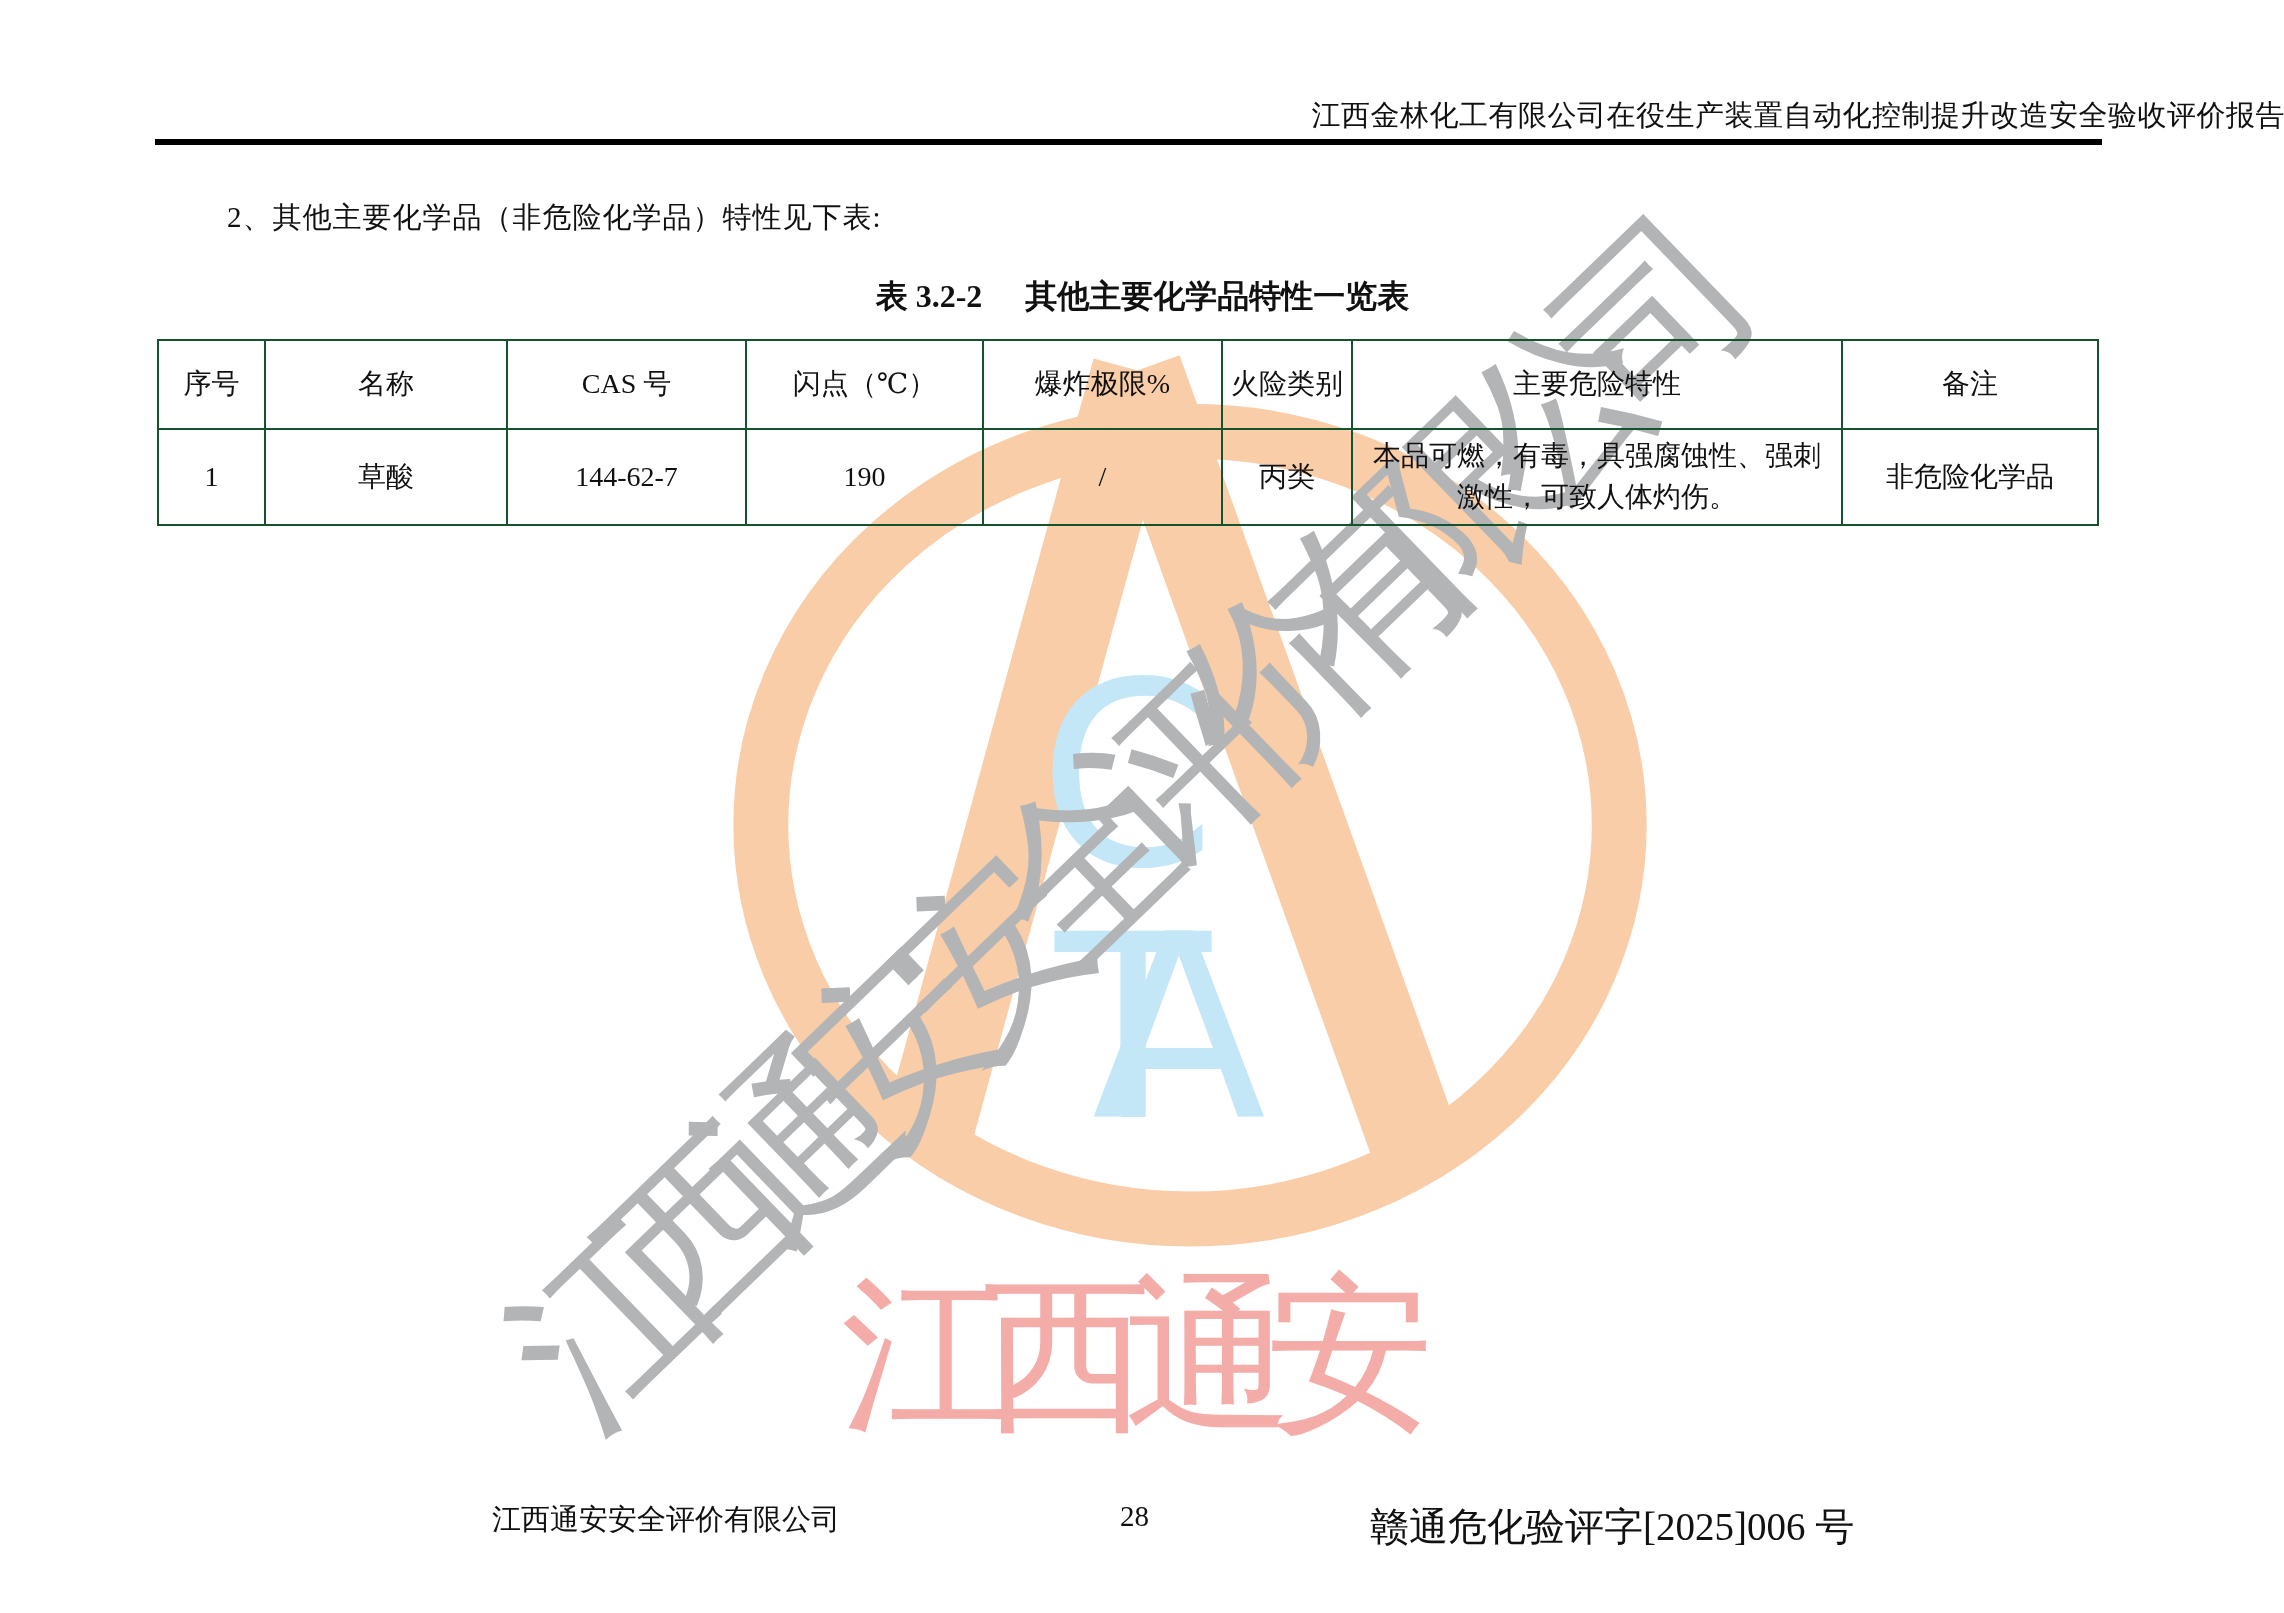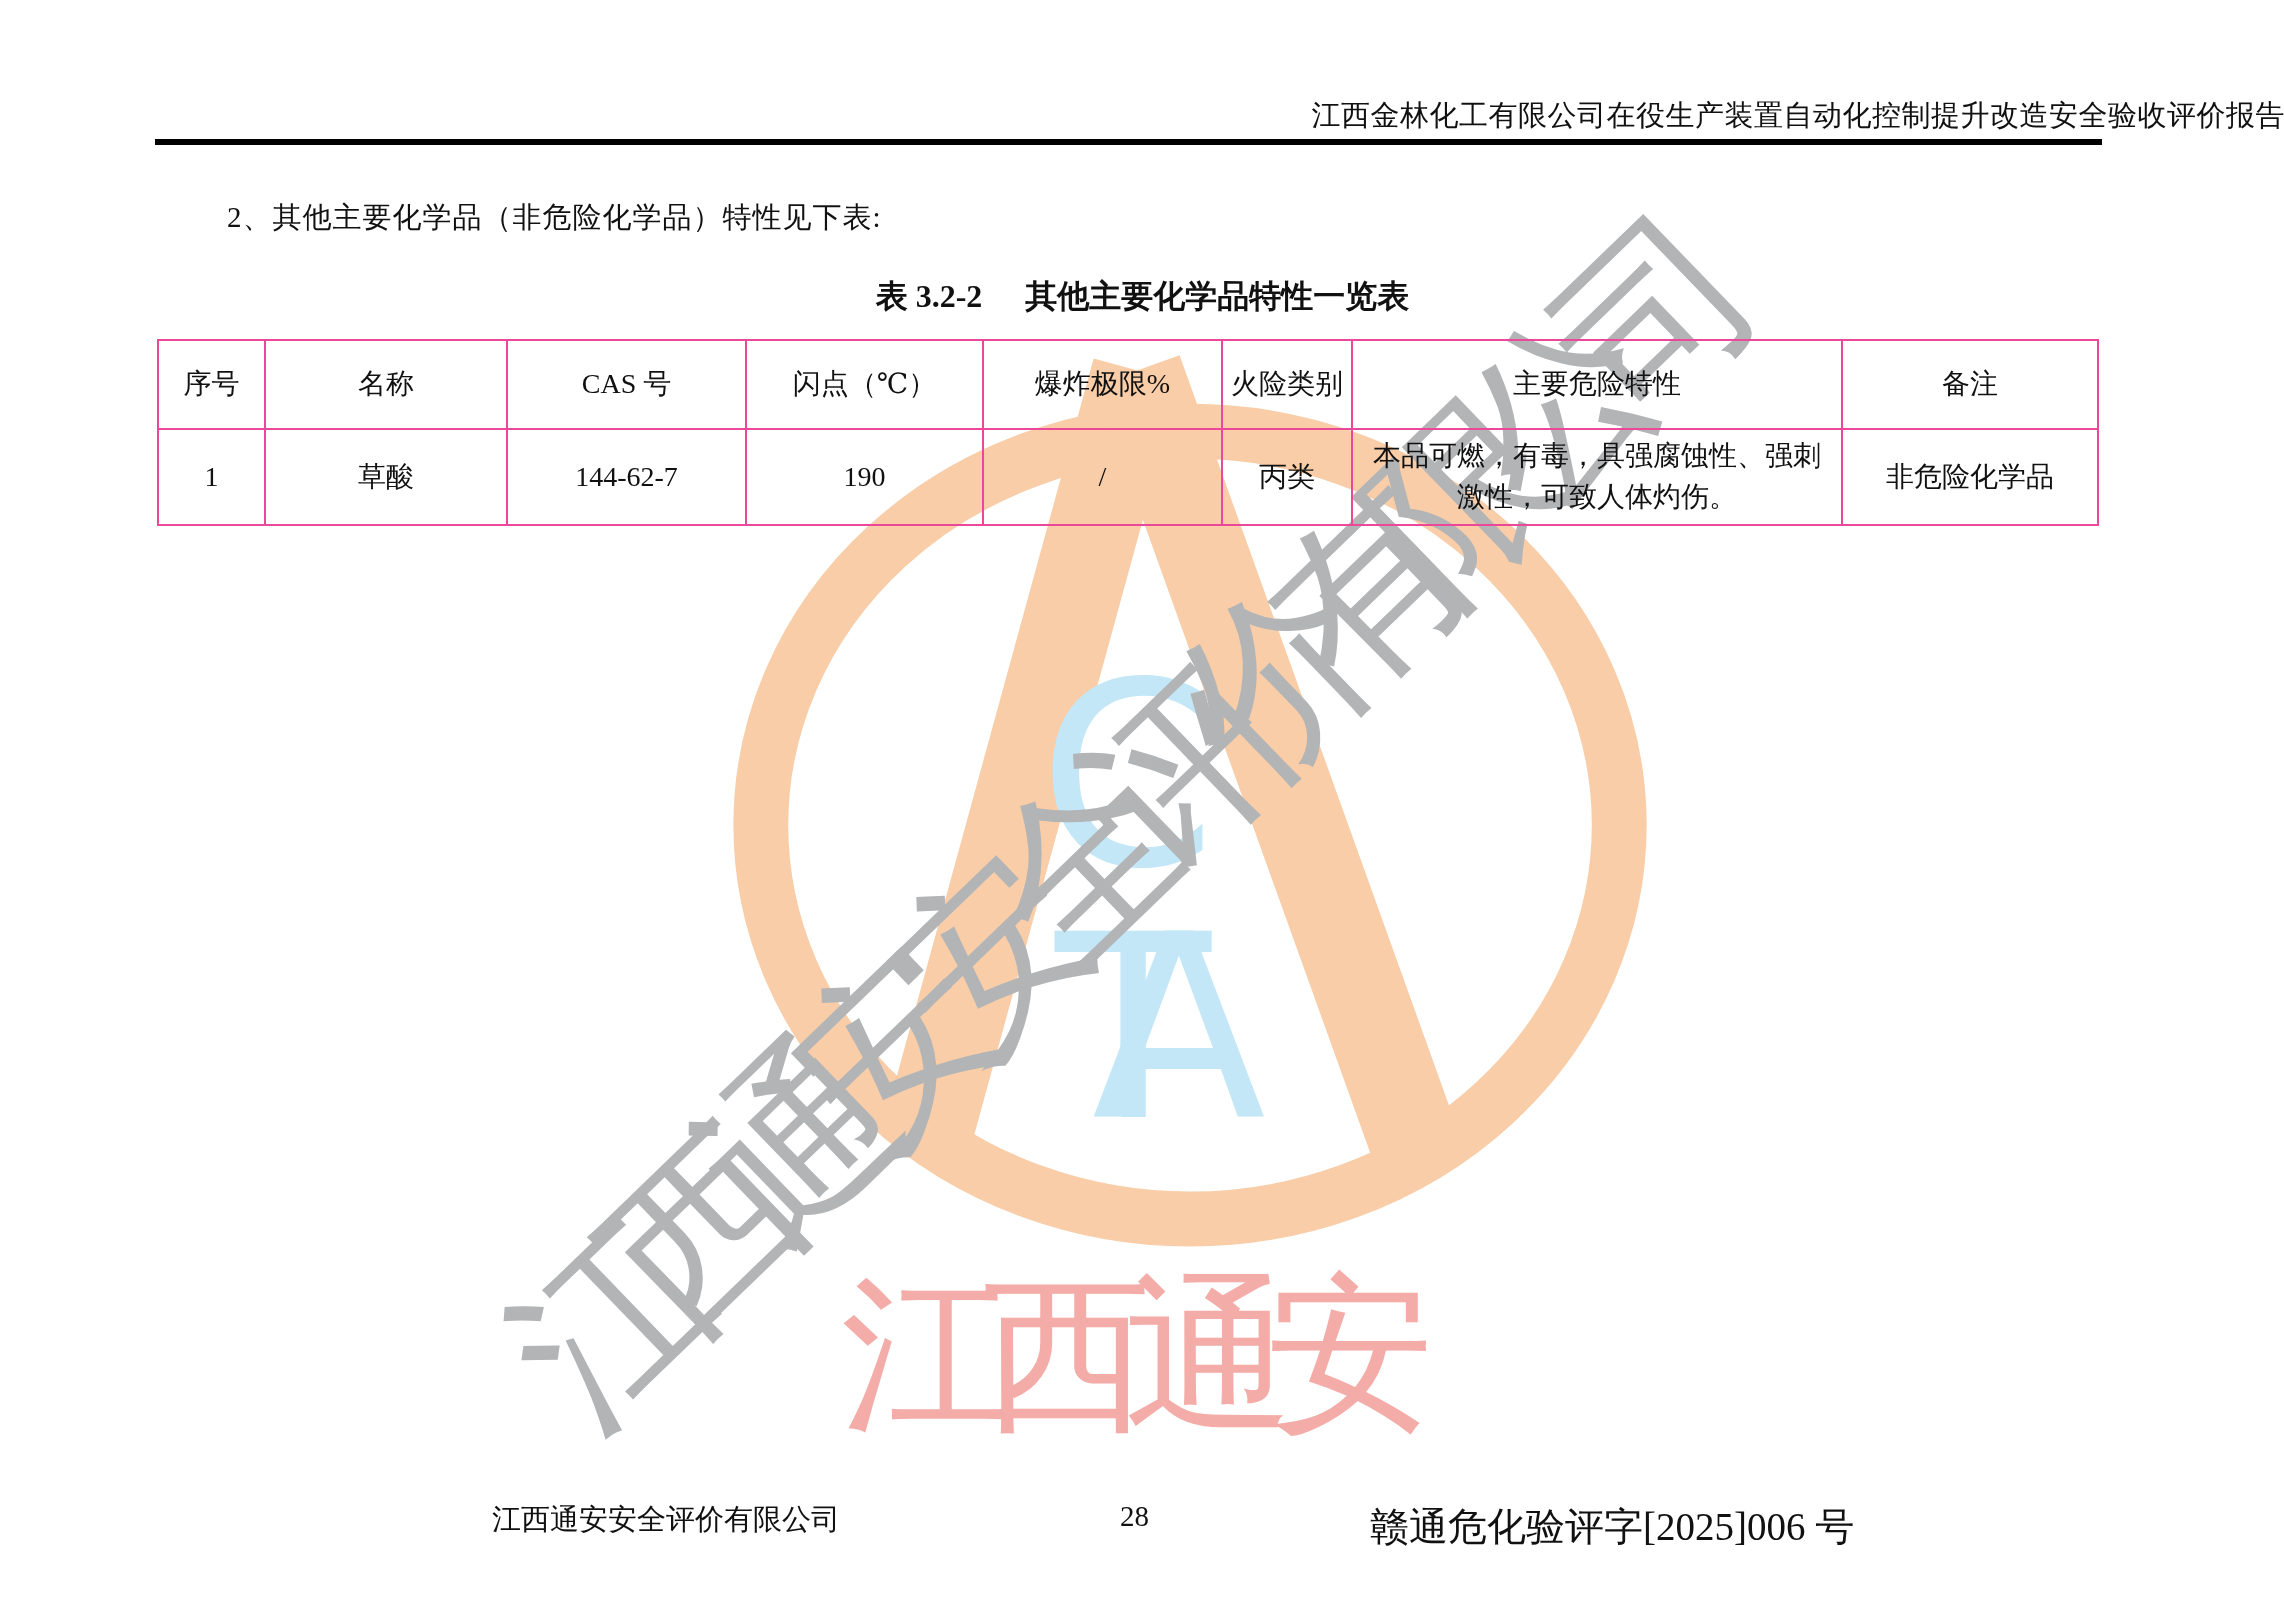--- a/index.html
+++ b/index.html
@@ -49,21 +49,21 @@
   .table-caption .cap-label{margin-right:43px;}
   table.main{
     position:absolute;left:157px;top:339px;
     width:1941px;
     border-collapse:collapse;
     table-layout:fixed;
     font-size:28px;
     background:transparent;
   }
   table.main th,table.main td{
-    border:2px solid #ec4899;
+    border:2px solid #14532d;
     text-align:center;vertical-align:middle;
     font-weight:normal;
     padding:2px 7.8px;
     line-height:1.45;
     background:transparent;
   }
   table.main{border:2.9px solid #111111;}
   tr.hdr{height:89px;}
   tr.row{height:96px;}
   .footer-company{position:absolute;left:492px;top:1500px;font-size:29px;}

